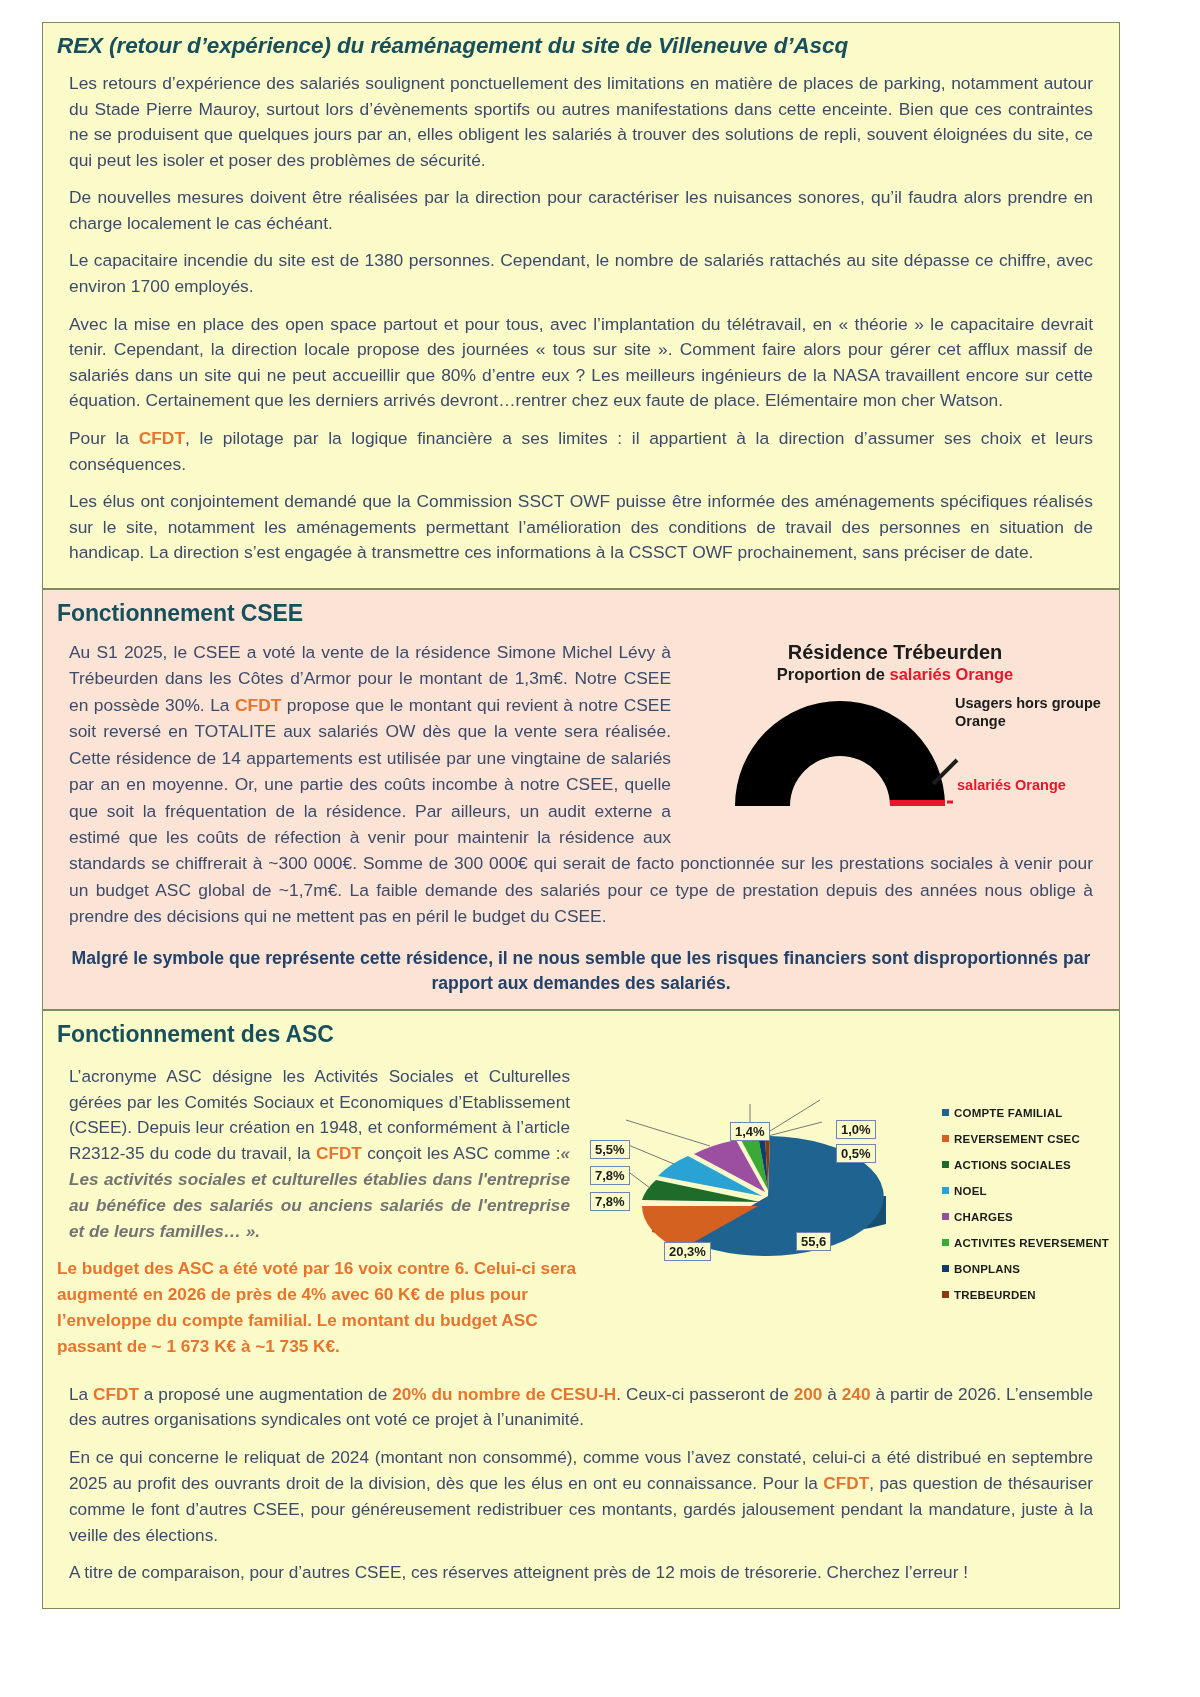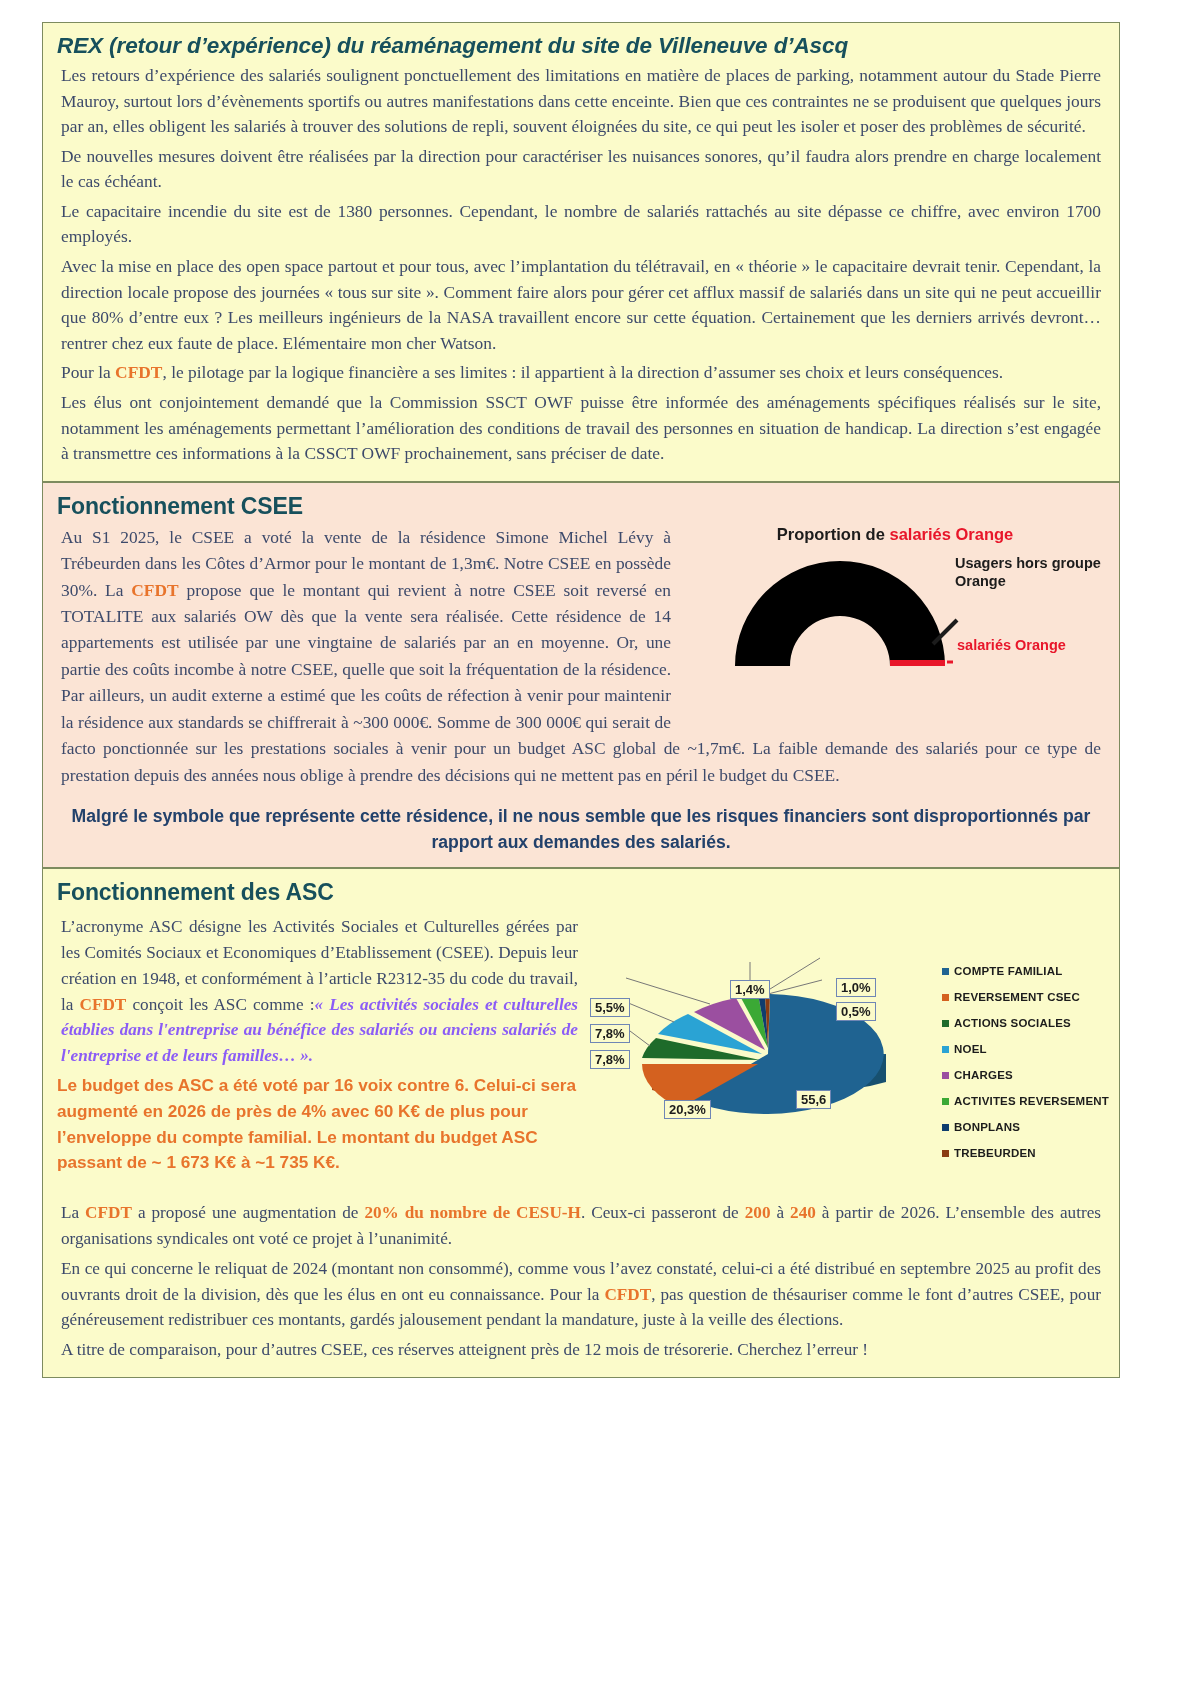--- a/index.html
+++ b/index.html
@@ -37,26 +37,26 @@
     font-weight: bold;
     font-size: 23px;
     letter-spacing: -0.1px;
     margin: 2px 0 4px 0;
     font-family: "Liberation Sans", sans-serif;
   }
   .sec1 .sec-title { font-size: 22.5px; font-style: italic; }
 
   
   p.body {
-    margin: 4px;
+    margin: 12px;
     color: #3d4a6b;
     font-size: 17.2px;
     line-height: 1.47;
     text-align: justify;
-    font-family: Liberation Serif, serif;
+    font-family: Liberation Sans, sans-serif;
   }
   .sec1 p.body { font-size: 17.4px; line-height: 1.47; }
   .sec2 p.body { font-size: 17.4px; line-height: 1.52; }
   .sec3 p.body { font-size: 17.2px; line-height: 1.50; }
 
   .cfdt { color: #e8742c; font-weight: bold; }
 
   .highlight-bold {
     color: #22416b;
     font-weight: bold;
@@ -69,21 +69,21 @@
   .orange-block {
     color: #e8742c;
     font-weight: bold;
     font-size: 17.2px;
     line-height: 1.50;
     margin: 0;
   }
   .bold-italic-q {
     font-weight: bold;
     font-style: italic;
-    color: #8b5cf6;
+    color: #737373;
   }
   .bold-orange { color: #e8742c; font-weight: bold; }
 
   
   .sec2-flow { position: relative; }
   .gauge-float {
     float: right;
     width: 420px;
     height: 190px;
     margin: 0 0 4px 14px;
@@ -196,20 +196,21 @@
     <p class="body"><span>Pour la </span><span class="cfdt">CFDT</span><span>, le pilotage par la logique financière a ses limites : il appartient à la direction d’assumer ses choix et leurs conséquences.</span></p>
     <p class="body">Les élus ont conjointement demandé que la Commission SSCT OWF puisse être informée des aménagements spécifiques réalisés sur le site, notamment les aménagements permettant l’amélioration des conditions de travail des personnes en situation de handicap. La direction s’est engagée à transmettre ces informations à la CSSCT OWF prochainement, sans préciser de date.</p>
 
   </div>
 
   <div class="section sec-peach sec2">
     <div class="sec-title">Fonctionnement CSEE</div>
 
     <div class="sec2-flow">
       <div class="gauge-float">
+        <div class="gauge-title">Résidence Trébeurden</div>
         <div class="gauge-sub"><span>Proportion de </span><span class="red">salariés Orange</span></div>
 
         <div class="gauge-wrap">
           <svg class="gauge-svg" width="420" height="120" viewBox="0 0 420 120">
 
             <path d="M 50 118 A 105 105 0 0 1 260 118 L 205 118 A 50 50 0 0 0 105 118 Z" fill="#000000"></path>
 
             <path d="M 260 118 L 260 112 L 205 112 L 205 118 Z" fill="#e8162a"></path>
 
             <path d="M 248 96 L 272 72" stroke="#1c1c1c" stroke-width="4" fill="none"></path>

